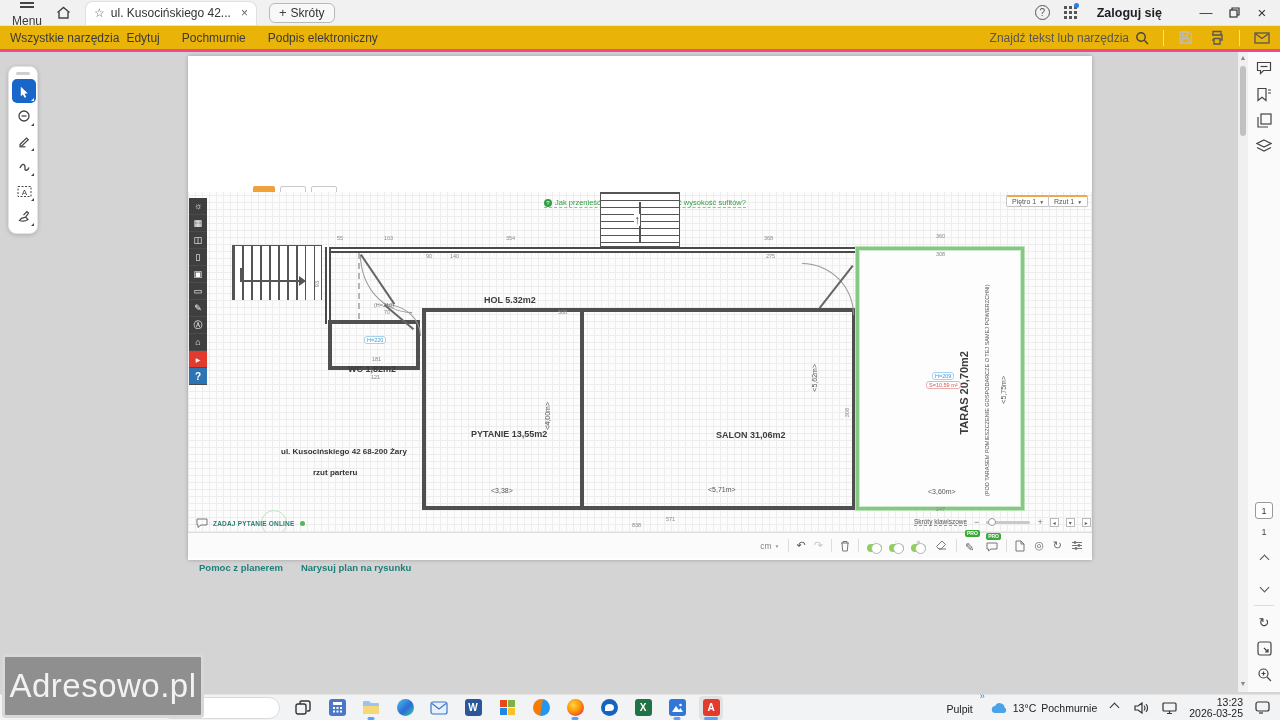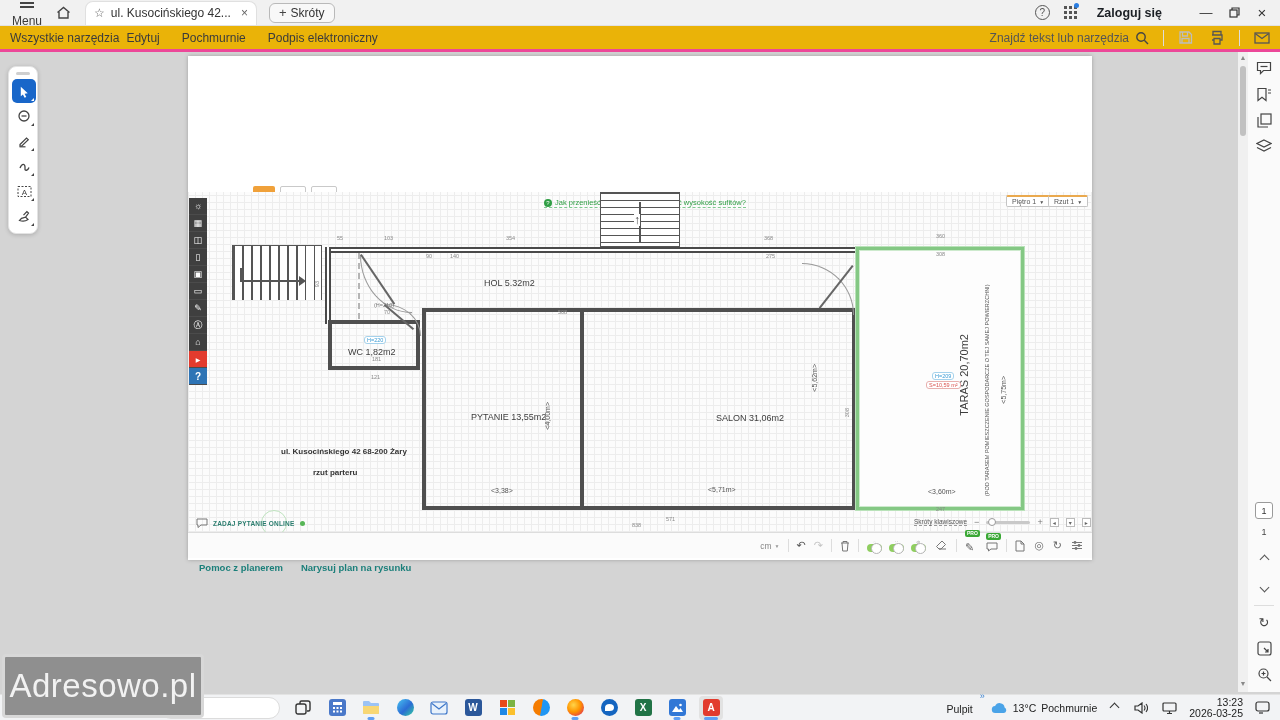--- a/index.html
+++ b/index.html
@@ -52,21 +52,21 @@
   .pbar-cell.help{background:#2e74b5;font-weight:bold;font-size:10px;}
 
   .hintlink{font-size:7.5px;color:#2f9e44;border-bottom:1px dashed #7fc98f;display:flex;align-items:center;gap:3px;}
   .hintq{width:8px;height:8px;border-radius:50%;background:#2f9e44;color:#fff;font-size:6px;display:flex;align-items:center;justify-content:center;border-bottom:none;}
   .selbtn{background:#fff;border:1px solid #c4c4c4;border-top:2px solid #eaa94e;border-radius:2px;font-size:7px;color:#555;padding:1px 5px;display:flex;gap:3px;align-items:center;}
 
   
   .wallh{background:#fff;border-top:2px solid #4a4a4a;border-bottom:2px solid #4a4a4a;}
   .wallv{background:#fff;border-left:2px solid #4a4a4a;border-right:2px solid #4a4a4a;}
   .roombox{border:4px solid #4f4f4f;background:transparent;}
-  .rlabel{font-weight:normal;color:#3d3d3d;font-size:9px;white-space:nowrap;}
+  .rlabel{font-weight:bold;color:#3d3d3d;font-size:9px;white-space:nowrap;margin-top:17px;}
   .dim{font-size:7px;color:#555;white-space:nowrap;}
   .vtext{writing-mode:vertical-rl;transform:rotate(180deg);}
   .sdim{position:absolute;font-size:5.5px;color:#8a8a8a;white-space:nowrap;}
   .sdim.v{writing-mode:vertical-rl;transform:rotate(180deg);}
   .tagb{font-size:5.5px;color:#3b9bd4;border:1px solid #a5d2ec;border-radius:3px;padding:0 2px;background:#fff;white-space:nowrap;}
   .tagr{font-size:5.5px;color:#d9534f;border:1px solid #e8b0ae;border-radius:3px;padding:0 2px;background:#fff;white-space:nowrap;}
   .addr{font-size:8px;font-weight:bold;color:#333;white-space:nowrap;}
   .doorarc{border:1px solid #999;background:transparent;}
   .leaf{background:#666;}
 

